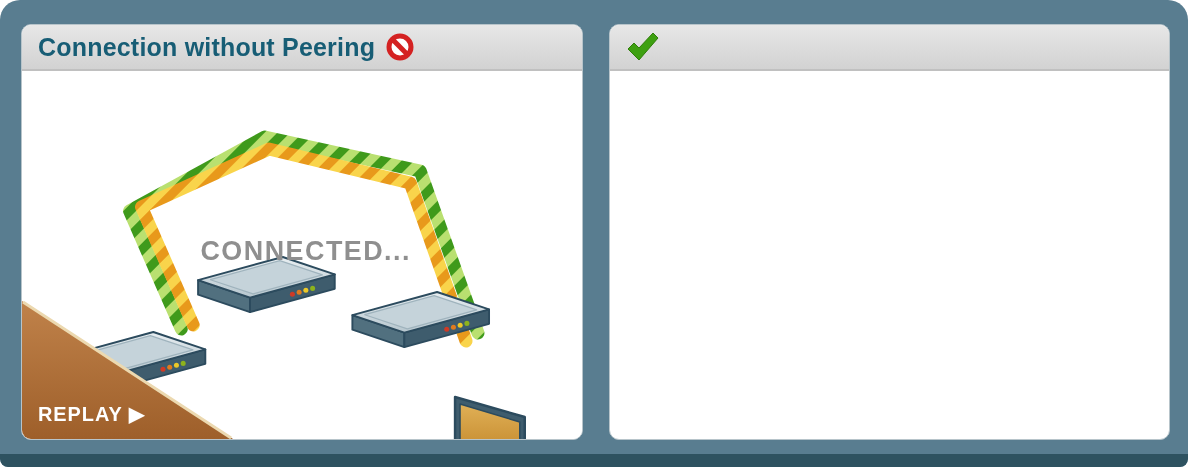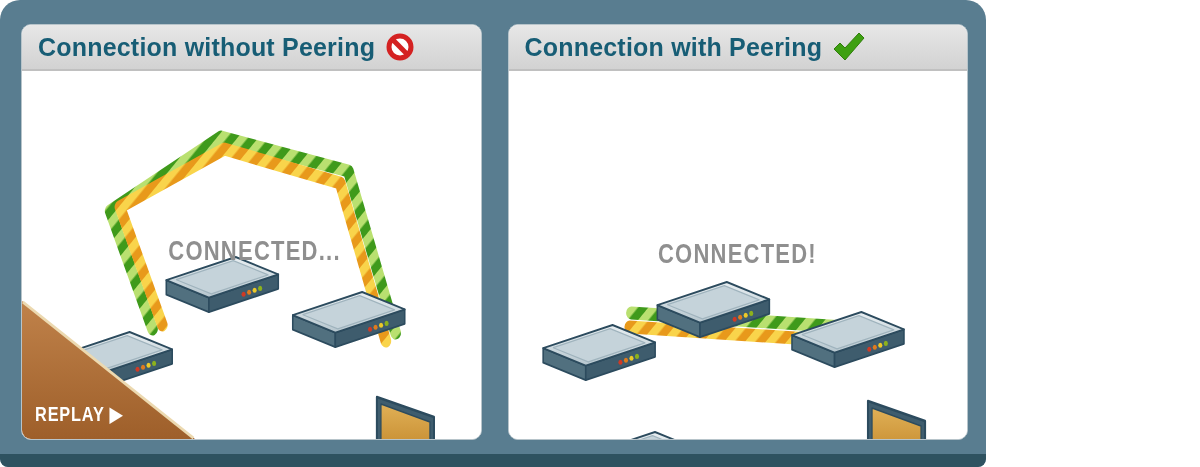--- a/index.html
+++ b/index.html
@@ -1,17 +1,17 @@
 <!DOCTYPE html>
 <html><head>
 <meta charset="utf-8">
 <style>
   html,body{margin:0;padding:0;background:#ffffff;font-family:"Liberation Sans",sans-serif;}
   .stage{
-    position:relative;width:986px;height:467px;background:#597d90;
+    position:relative;width:1188px;height:467px;background:#597d90;
     border-radius:20px 20px 8px 8px;overflow:hidden;
   }
   .panels{
     position:absolute;top:24px;left:21px;right:18px;bottom:27px;
     display:flex;gap:26px;
   }
   .panel{
     flex:1;background:#ffffff;border:1px solid #b7c4ca;border-radius:10px;
     overflow:hidden;display:flex;flex-direction:column;
   }
@@ -132,40 +132,23 @@
             <polygon points="0,230 0,368 212,368" fill="url(#replayGrad)"></polygon>
             <line x1="1" y1="231" x2="210" y2="367" stroke="#ecd9b0" stroke-width="3"></line>
             <text class="replay-text" x="16" y="350">REPLAY ▶</text>
           </g>
         </svg>
       </div>
     </section>
 
     <section class="panel">
       <header class="panel-header">
-        <h1 class="panel-title">Connection with Peering</h1>
         <span class="hdr-icon">
           <svg width="34" height="30" viewBox="0 0 34 30" aria-hidden="true">
             <polygon points="2,17 8,11 13,16 27,1 32,6 13,28" fill="#3ea011" stroke="#2f7d0a" stroke-width="1"></polygon>
           </svg>
         </span>
       </header>
-      <div class="panel-body">
-        <svg viewBox="0 0 562 368" preserveAspectRatio="none">
-          <g>
-            <polyline class="cable green" points="150,242 448,258"></polyline>
-            <polyline class="cable orange" points="148,256 442,272"></polyline>
-          </g>
-
-          <use href="#router" x="38" y="98" width="145"></use>
-          <use href="#router" x="178" y="55" width="145"></use>
-          <use href="#router" x="343" y="85" width="145"></use>
-          <use href="#router" x="90" y="205" width="145"></use>
-          <use href="#laptop" x="398" y="200" width="130"></use>
-
-          <text class="status-text" x="280" y="192" text-anchor="middle">CONNECTED!</text>
-        </svg>
-      </div>
     </section>
 
   </div>
   <div class="footer-bar"></div>
 </div>
 
 </body></html>

